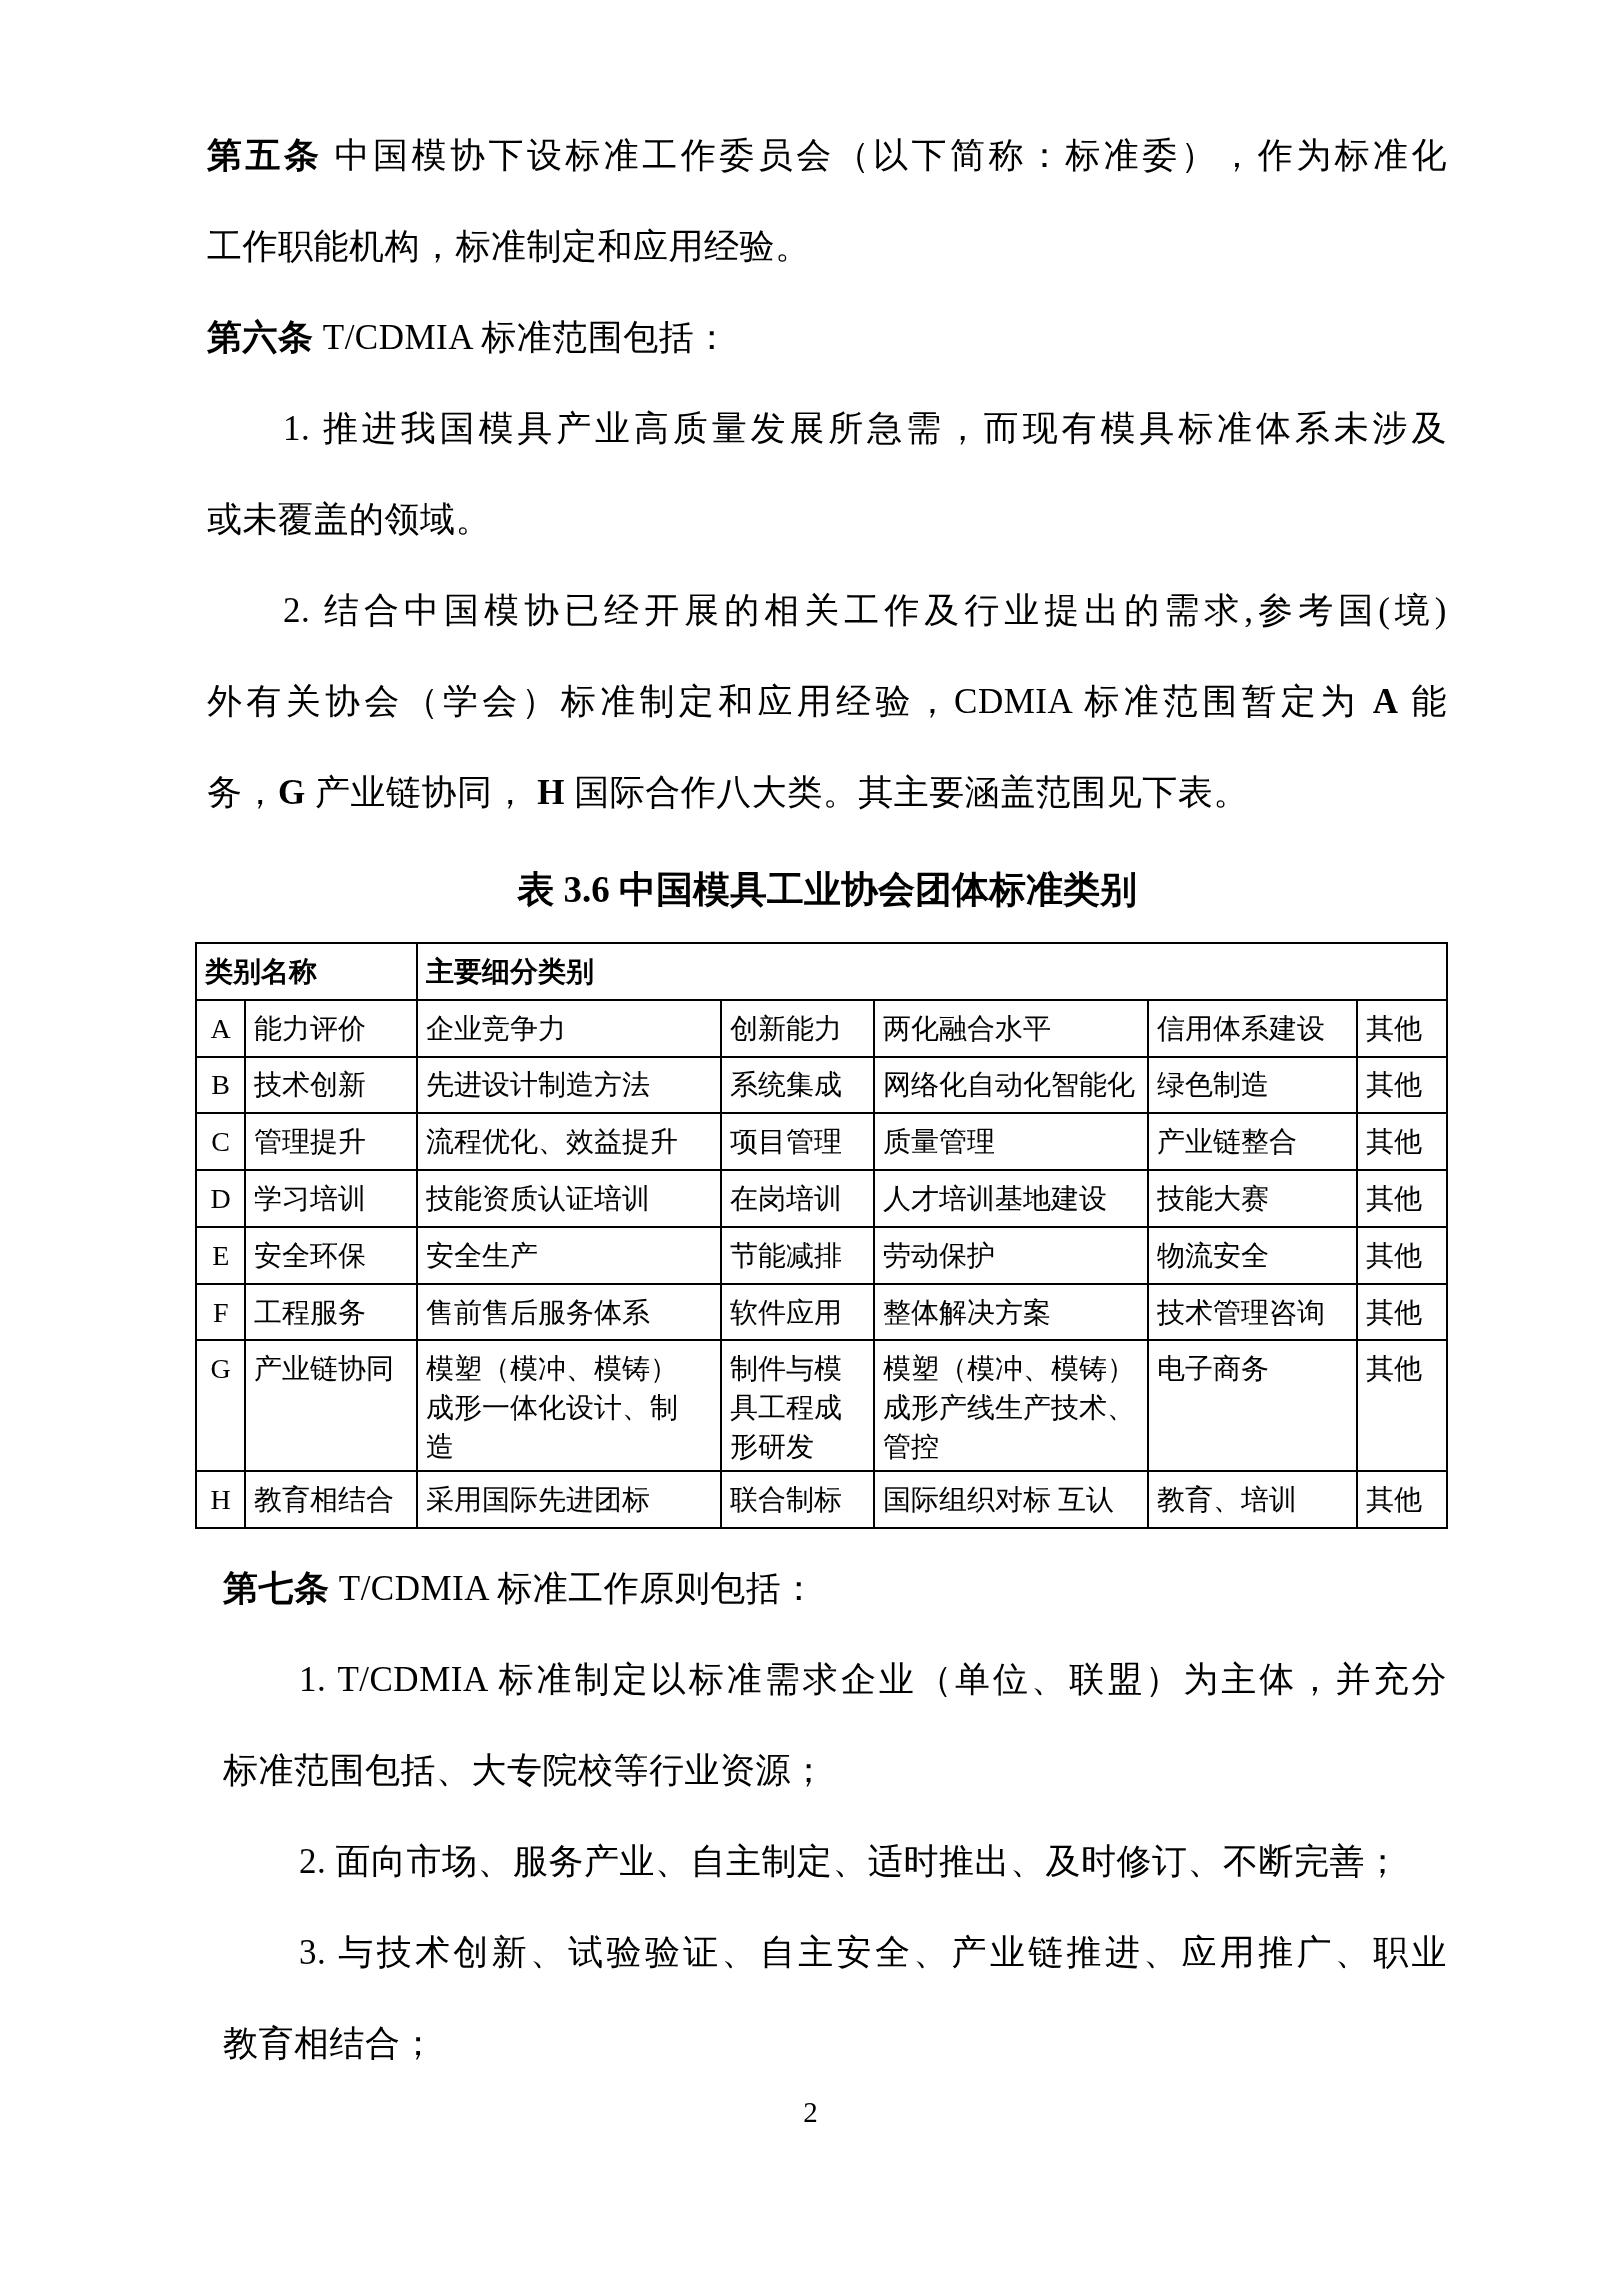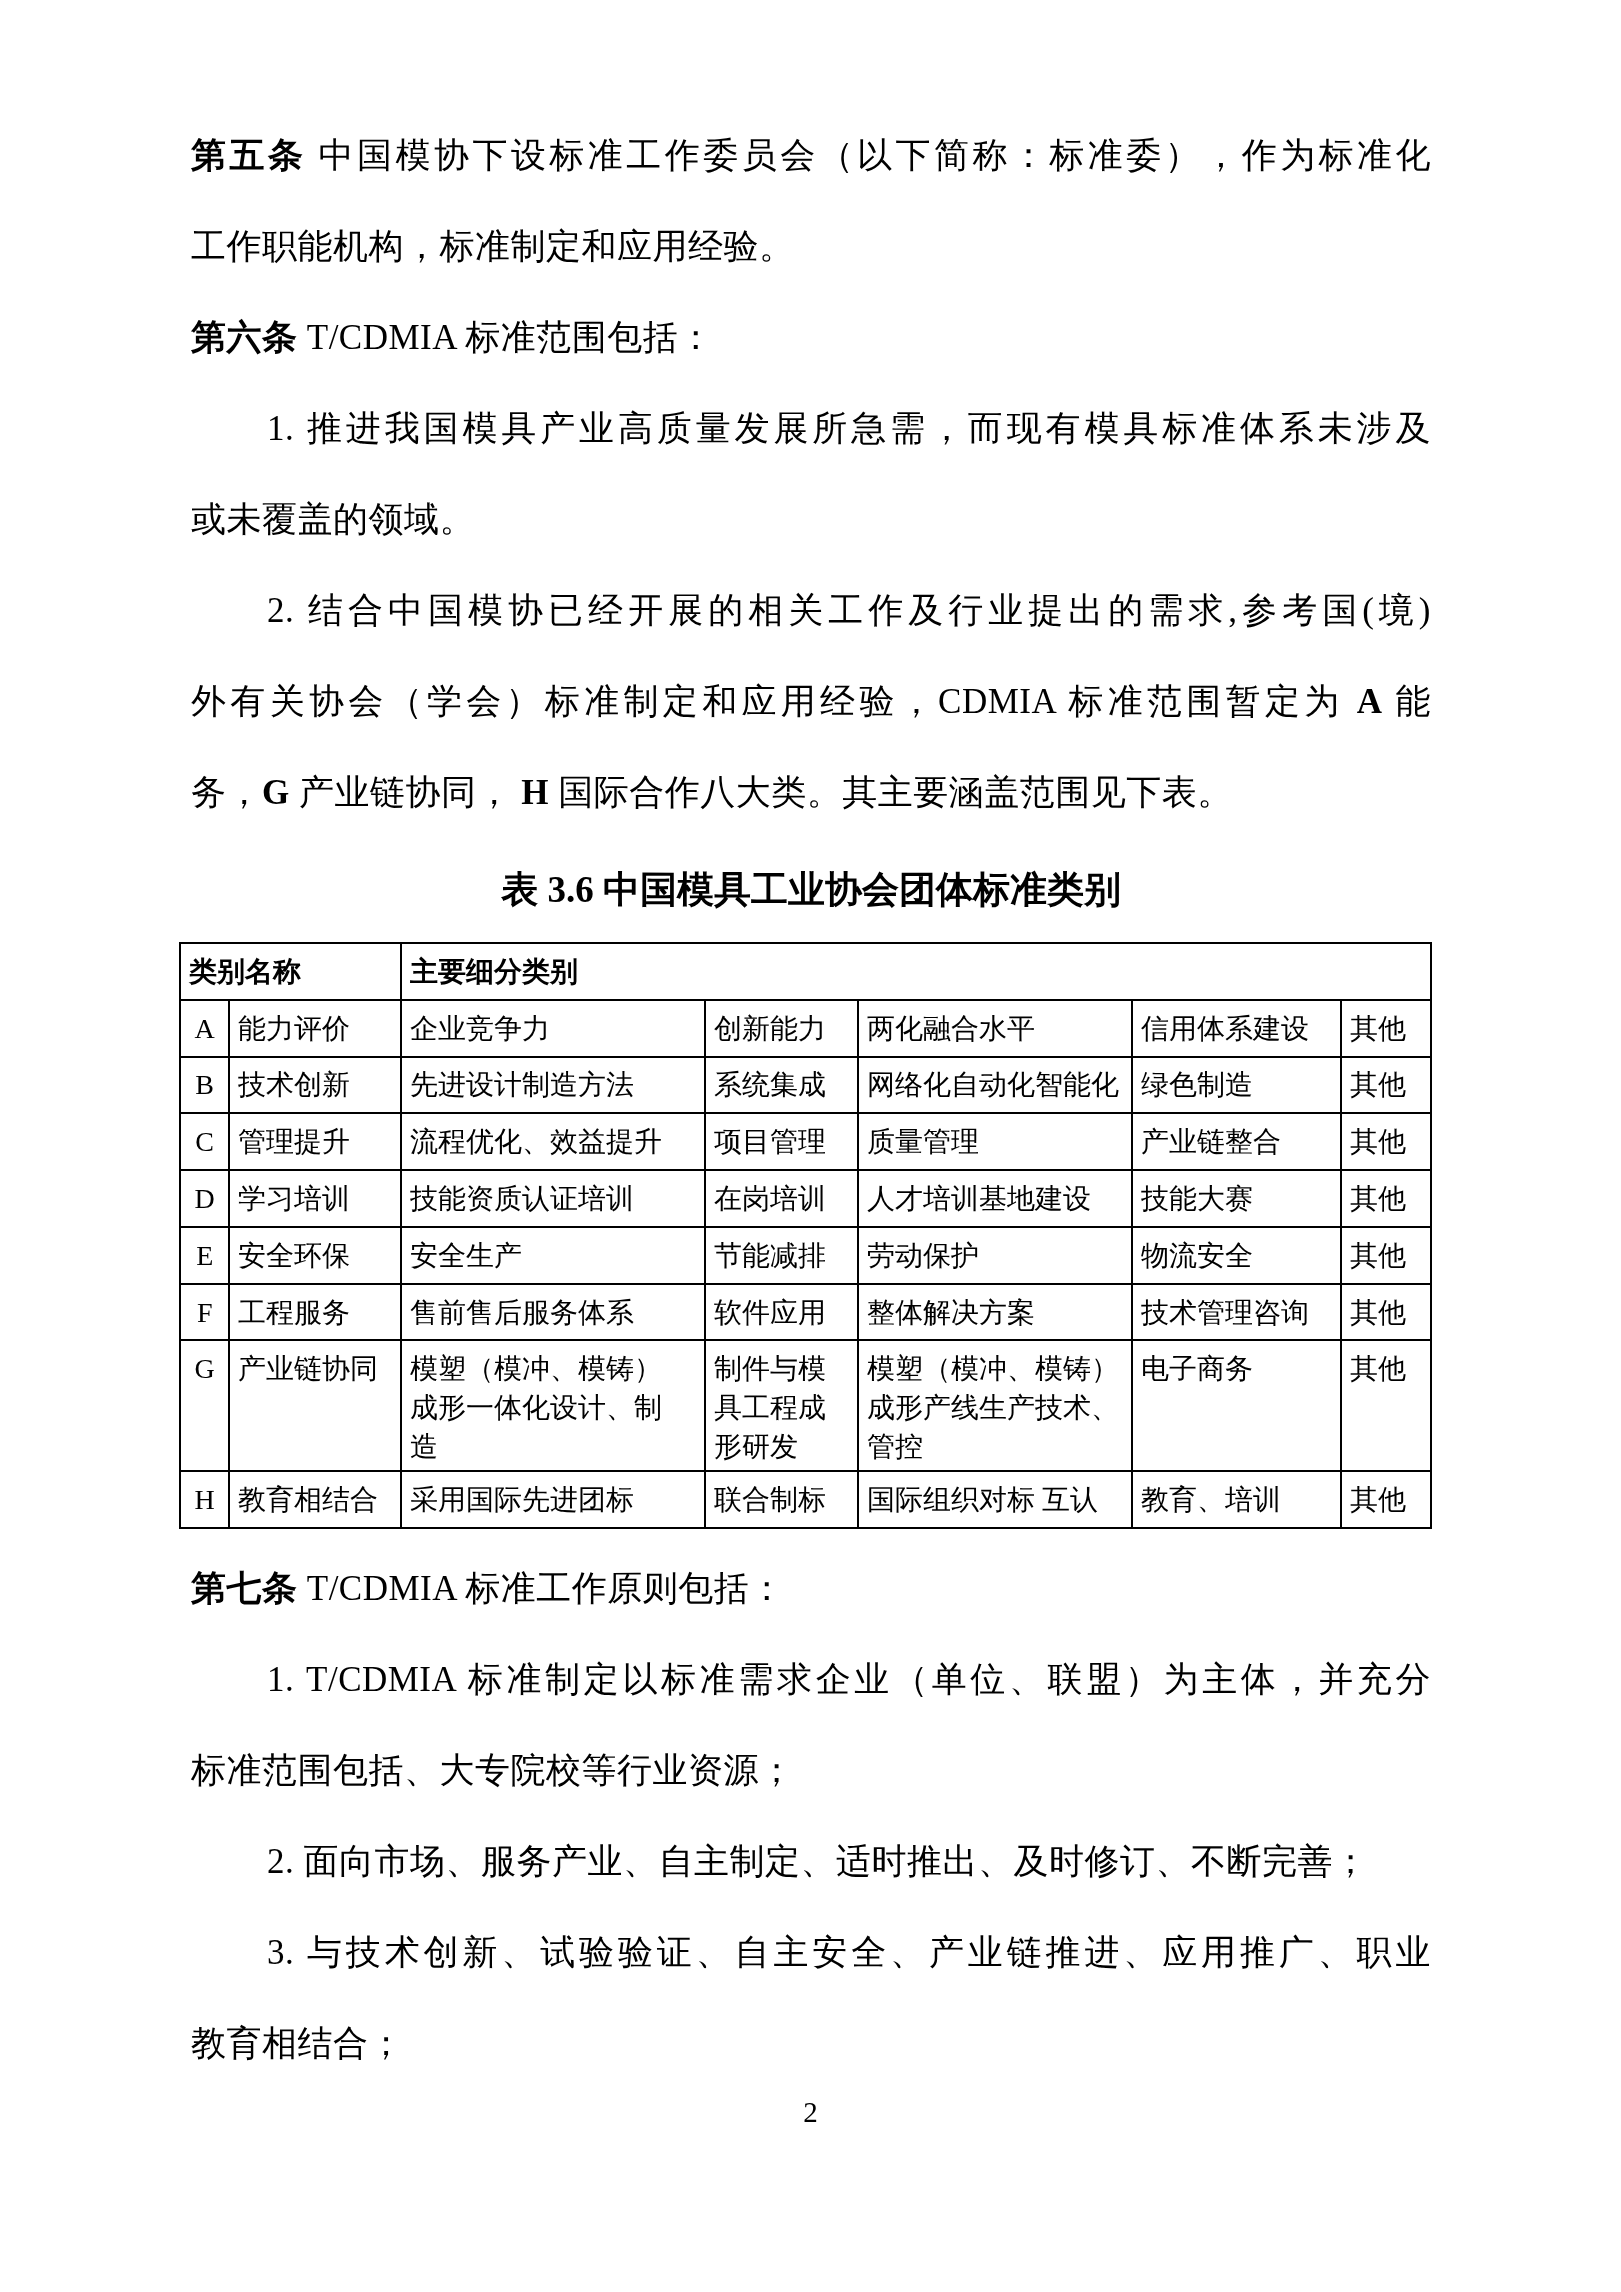--- a/index.html
+++ b/index.html
@@ -8,21 +8,21 @@
     width: 1621px;
     height: 2293px;
     background: #ffffff;
     color: #000000;
     font-family: "Liberation Serif", "DejaVu Serif", serif;
     overflow: hidden;
   }
   .content {
     position: absolute;
     top: 110px;
-    left: 191px;
+    left: 207px;
     width: 1240px;
   }
   .doc-line {
     font-size: 35px;
     line-height: 91px;
     height: 91px;
     white-space: nowrap;
     text-align: left;
     letter-spacing: 0.5px;
   }
@@ -64,21 +64,21 @@
     padding: 3.9px 7.8px;
     height: 47px;
     vertical-align: middle;
     text-align: left;
     line-height: 39px;
     overflow: hidden;
   }
   table.std td.code { text-align: center; padding: 3.9px 2px; }
   table.std tr.tall td { vertical-align: top; padding-top: 7.8px; }
   table.std td .cell-line { line-height: 39px; }
-  .after-table { margin-top: 13.7px; }
+  .after-table { margin-top: 13.7px; margin-left: 16px; }
 
   .footer-page-num {
     position: absolute;
     top: 2096px;
     left: 0;
     width: 1621px;
     text-align: center;
     font-size: 29px;
   }
 </style>

